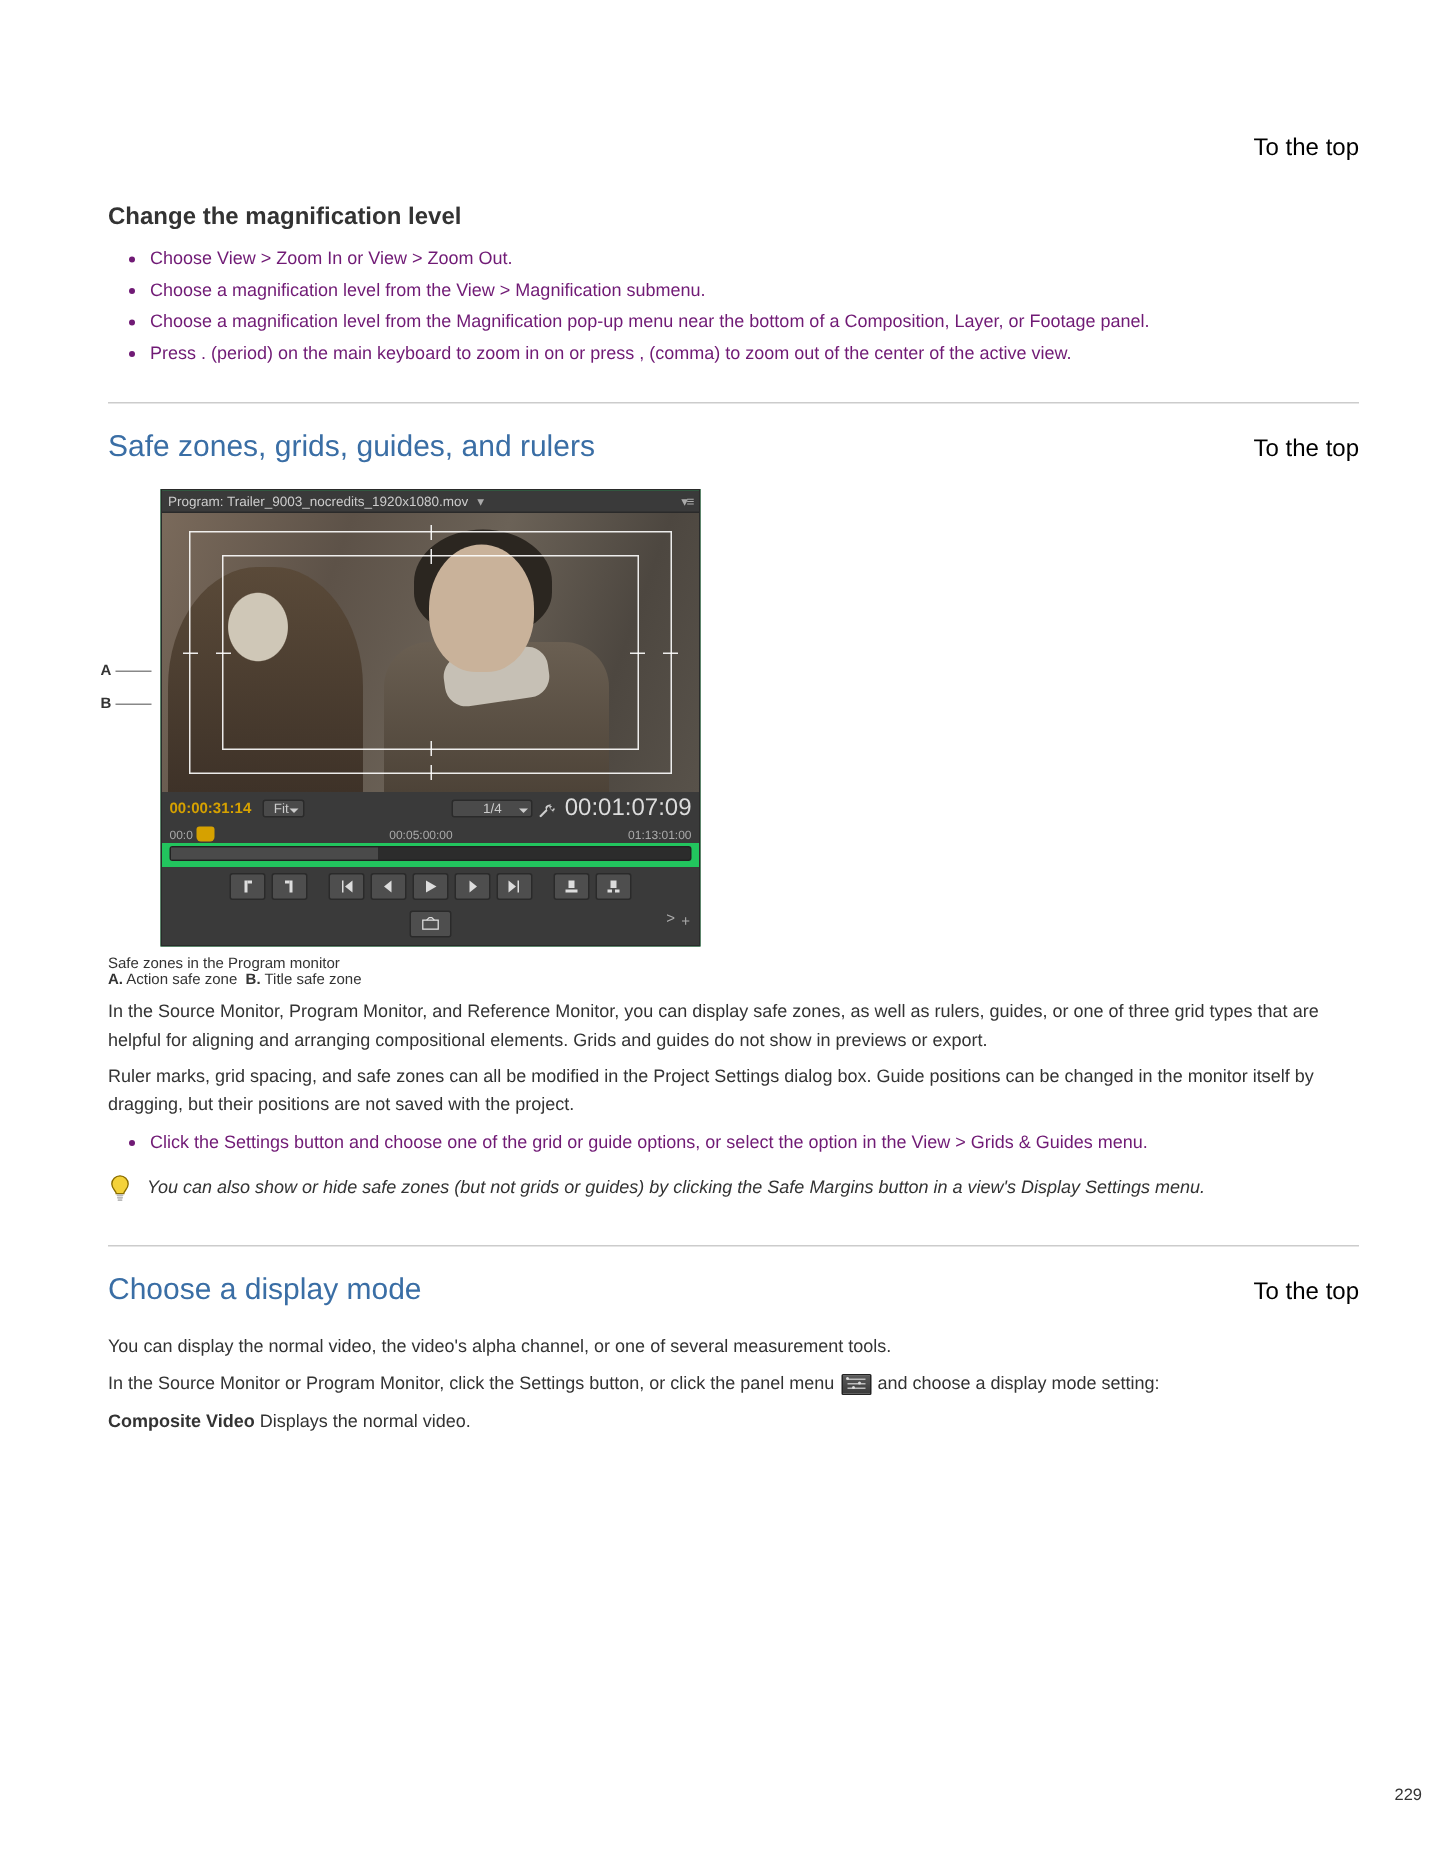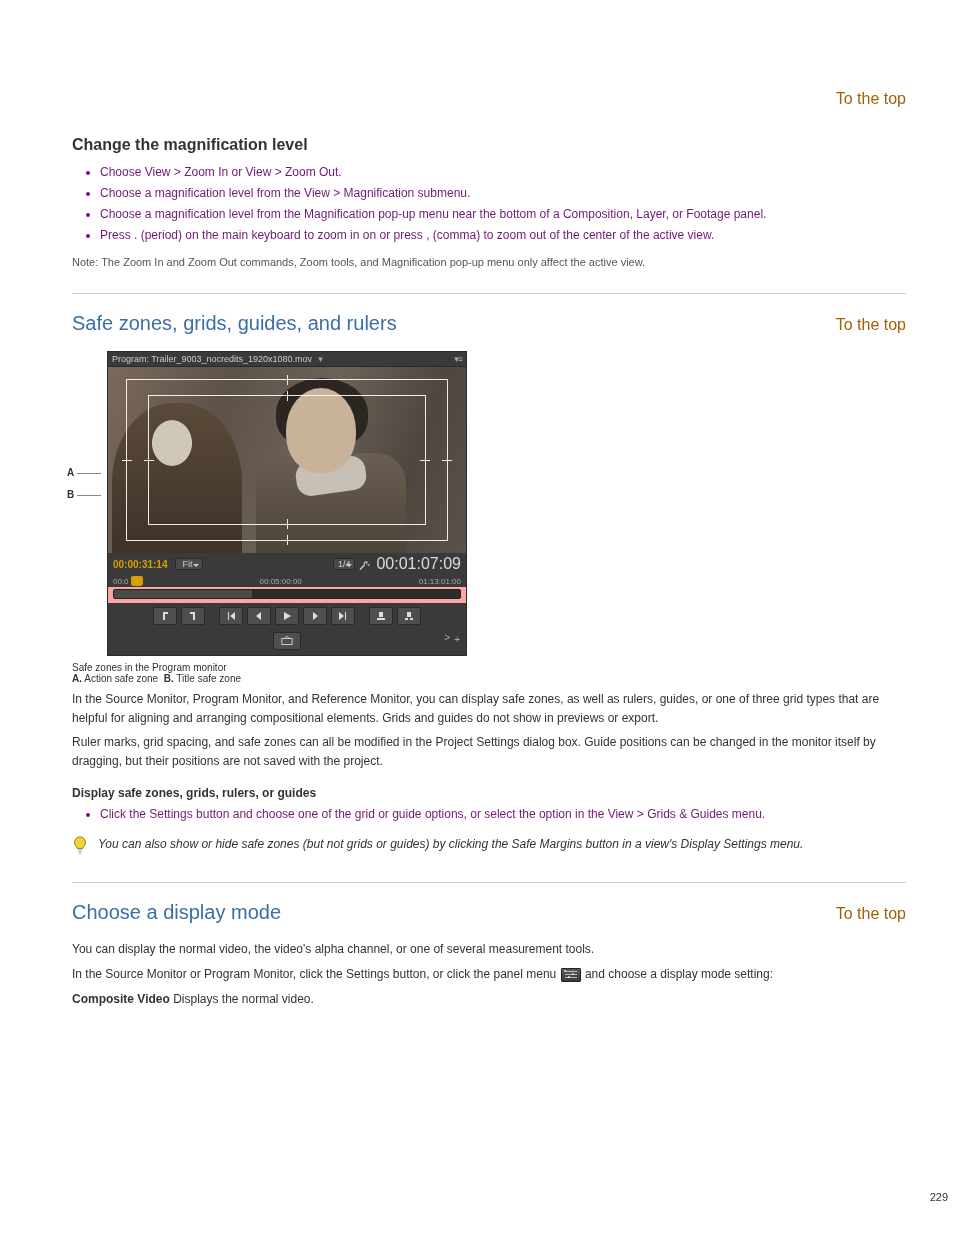--- a/index.html
+++ b/index.html
@@ -51,21 +51,21 @@
     font-size: 10px;
     font-weight: 700;
     color: #333;
   }
   .lbl .ld { display:inline-block; width:24px; border-top:1px solid #888; vertical-align:middle; margin-left:3px; }
 
   
   .monitor {
     margin-left: 40px;
     width: 358px;
-    background: #fca5a5;
+    background: #22c55e;
     border: 1px solid #2a2a2a;
     font-size: 9px;
     color: #b9b9b9;
   }
   .mon-title {
     display:flex; align-items:center;
     background:#3a3a3a;
     border-bottom:1px solid #2a2a2a;
     padding:2px 4px;
     font-size:9px;
@@ -114,21 +114,21 @@
   .tick { position:absolute; background:rgba(255,255,255,.9); }
   .tick.h { width:10px; height:1px; }
   .tick.v { width:1px; height:10px; }
 
   .mon-row1 { display:flex; align-items:center; padding:2px 5px; background:#3a3a3a; }
   .tc-left { color:#d6a100; font-weight:600; font-size:10px; }
   .fit { margin-left:8px; background:#4a4a4a; border:1px solid #2a2a2a; border-radius:2px;
          padding:0 10px 0 6px; font-size:9px; color:#ccc; position:relative; }
   .fit::after{content:"";position:absolute;right:3px;top:5px;border:3px solid transparent;border-top-color:#ccc;}
   .sp1{flex:1;}
-  .half { background:#4a4a4a;border:1px solid #2a2a2a;border-radius:2px;padding:0 4px;font-size:9px;color:#ccc;margin-right:4px; position:relative;}
+  .half { background:#4a4a4a;border:1px solid #2a2a2a;border-radius:2px;padding:0 20px;font-size:9px;color:#ccc;margin-right:4px; position:relative;}
   .half::after{content:"";position:absolute;right:2px;top:5px;border:3px solid transparent;border-top-color:#ccc;}
   .wrench{width:12px;height:12px;display:inline-block;color:#ccc;margin-right:5px;}
   .tc-right{ color:#dcdcdc; font-size:16px; }
 
   .mon-row2 { display:flex;align-items:center;padding:1px 5px;font-size:8px;color:#aaa;background:#3a3a3a; }
   .mon-row2 .c{flex:1;text-align:center;}
   .ph { width:12px;height:10px;background:#d6a100;border-radius:2px 2px 3px 3px; margin-left:2px; }
 
   .track { margin:2px 5px 4px; height:8px; background:#2c2c2c; border:1px solid #222; border-radius:2px; position:relative;}
   .track .prog{position:absolute;left:0;top:0;bottom:0;width:40%;background:#4a4a4a;}
@@ -155,38 +155,37 @@
   .settings-icon {
     display:inline-block;width:18px;height:12px;vertical-align:middle;
     background:linear-gradient(#5a5a5a,#3a3a3a);border:1px solid #222;border-radius:1px;position:relative;margin:0 1px;
   }
   .settings-icon::before{content:"";position:absolute;left:3px;right:3px;top:2px;height:1px;background:#bbb;
     box-shadow:0 3px 0 #bbb,0 6px 0 #bbb;}
   .settings-icon::after{content:"";position:absolute;left:2px;top:1px;width:2px;height:2px;background:#ddd;border-radius:50%;
     box-shadow:8px 3px 0 #ddd, 4px 6px 0 #ddd;}
 
   .pagenum { position:absolute; bottom:32px; left:0; right:6px; text-align:right; font-size:11px; color:#333; }
-  a.link { color:#a16207; text-decoration:none; }
+  a.link { color:#000000; text-decoration:none; }
 </style>
 </head>
 <body>
 <div class="page">
 
 <div style="text-align:right;">
   <a class="link" href="#">To the top</a>
 </div>
 
 <div class="heading-dark">Change the magnification level</div>
 <ul class="bullets">
   <li>Choose View &gt; Zoom In or View &gt; Zoom Out.</li>
   <li>Choose a magnification level from the View &gt; Magnification submenu.</li>
   <li>Choose a magnification level from the Magnification pop-up menu near the bottom of a Composition, Layer, or Footage panel.</li>
   <li>Press . (period) on the main keyboard to zoom in on or press , (comma) to zoom out of the center of the active view.</li>
 </ul>
-<p class="topnote">Note: The Zoom In and Zoom Out commands, Zoom tools, and Magnification pop-up menu only affect the active view.</p>
 
 <hr class="sep">
 
 <div style="display:flex;align-items:baseline;">
   <div class="color-heading" style="flex:1">Safe zones, grids, guides, and rulers</div>
   <a class="link" href="#">To the top</a>
 </div>
 
 <div class="figwrap">
   <div class="label-col">
@@ -311,21 +310,20 @@
   <span>Safe zones in the Program monitor</span><br>
   <span class="b">A.</span>
   <span>Action safe zone</span>&nbsp;
   <span class="b">B.</span>
   <span>Title safe zone</span>
 </div>
 
 <p>In the Source Monitor, Program Monitor, and Reference Monitor, you can display safe zones, as well as rulers, guides, or one of three grid types that are helpful for aligning and arranging compositional elements. Grids and guides do not show in previews or export.</p>
 <p>Ruler marks, grid spacing, and safe zones can all be modified in the Project Settings dialog box. Guide positions can be changed in the monitor itself by dragging, but their positions are not saved with the project.</p>
 
-<div class="subhead">Display safe zones, grids, rulers, or guides</div>
 <ul class="bullets">
   <li>Click the Settings button and choose one of the grid or guide options, or select the option in the View &gt; Grids &amp; Guides menu.</li>
 </ul>
 
 <div class="tip-row">
   <span class="tip-icon">
     <svg viewBox="0 0 16 22">
           <path d="M8 1C4.7 1 2 3.7 2 7c0 2.2 1.2 3.7 2.2 4.9.6.7 1 1.3 1 2.1h5.6c0-.8.4-1.4 1-2.1C12.8 10.7 14 9.2 14 7c0-3.3-2.7-6-6-6z" fill="#f4d23a" stroke="#8a6d00" stroke-width="1"></path>
           <rect x="5.5" y="14.5" width="5" height="1.4" rx=".7" fill="#b9b9b9"></rect>
           <rect x="5.8" y="16.4" width="4.4" height="1.3" rx=".6" fill="#b9b9b9"></rect>

